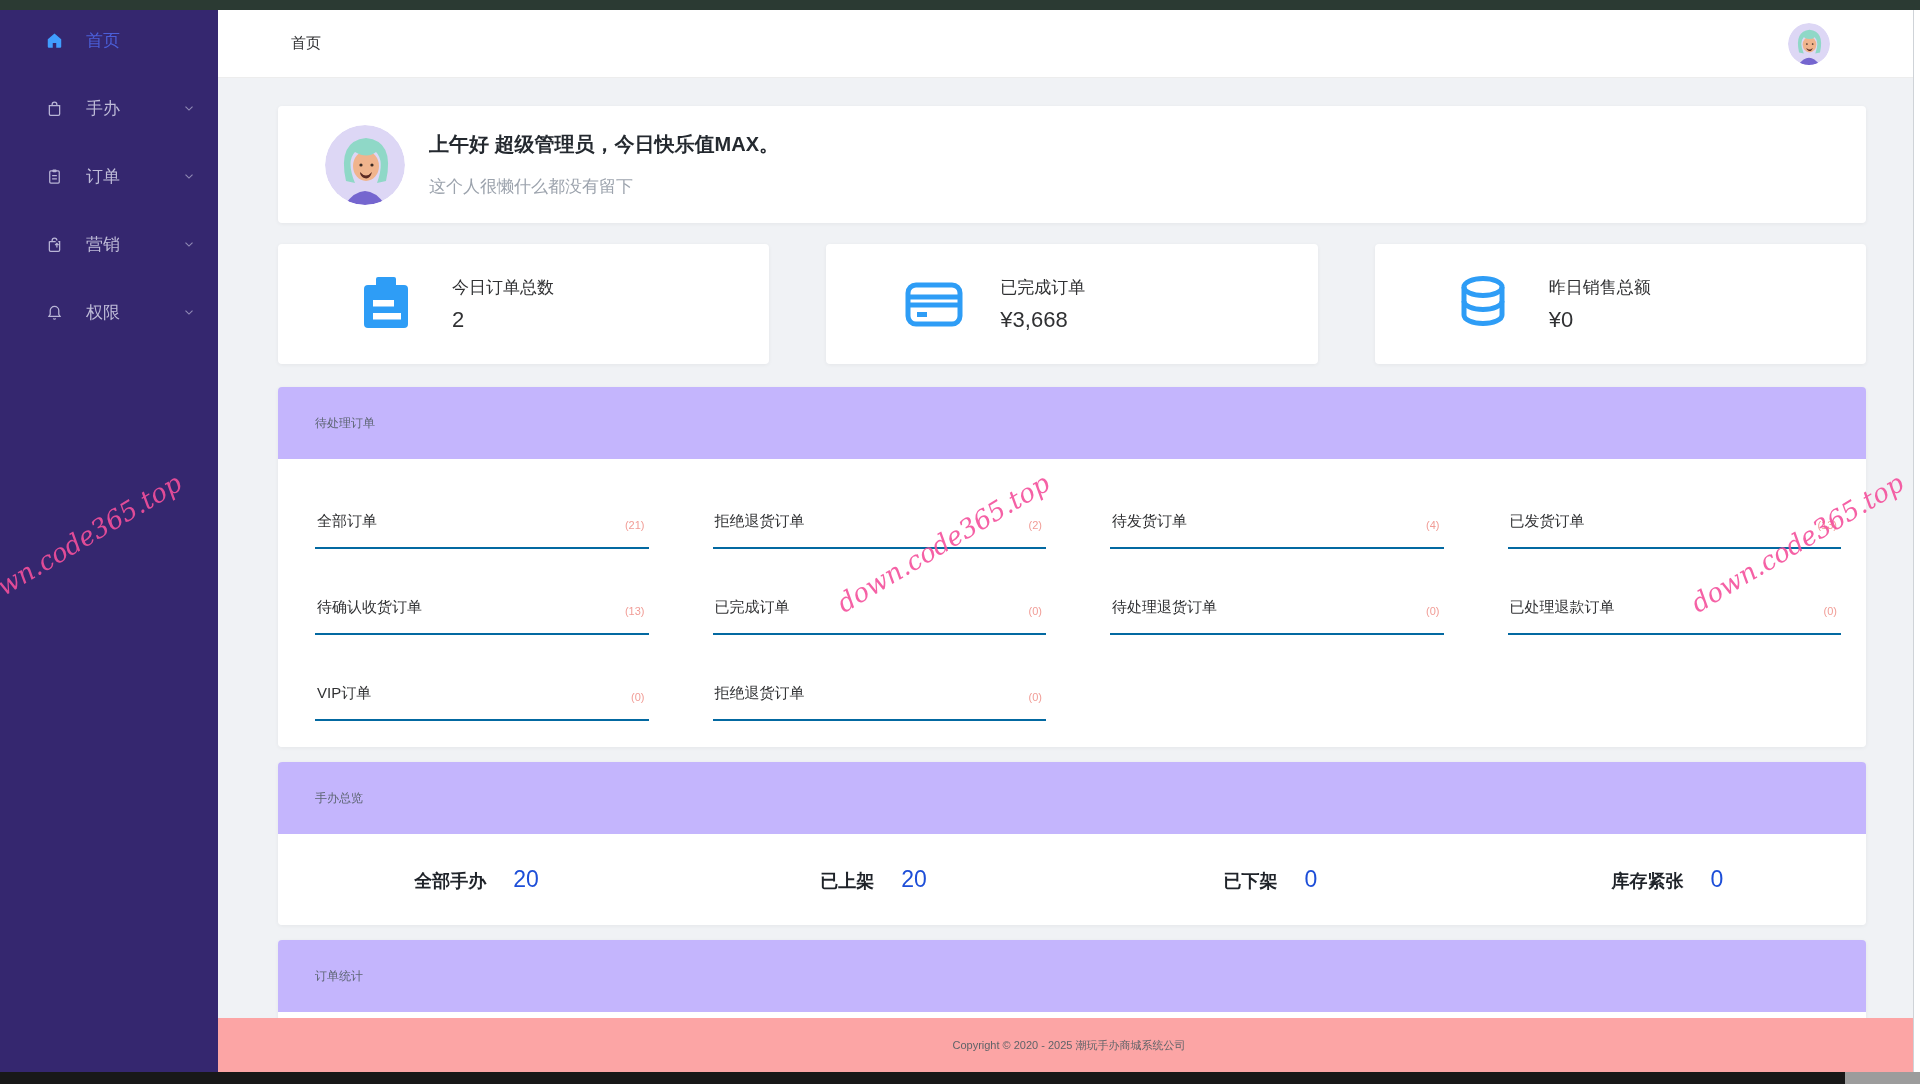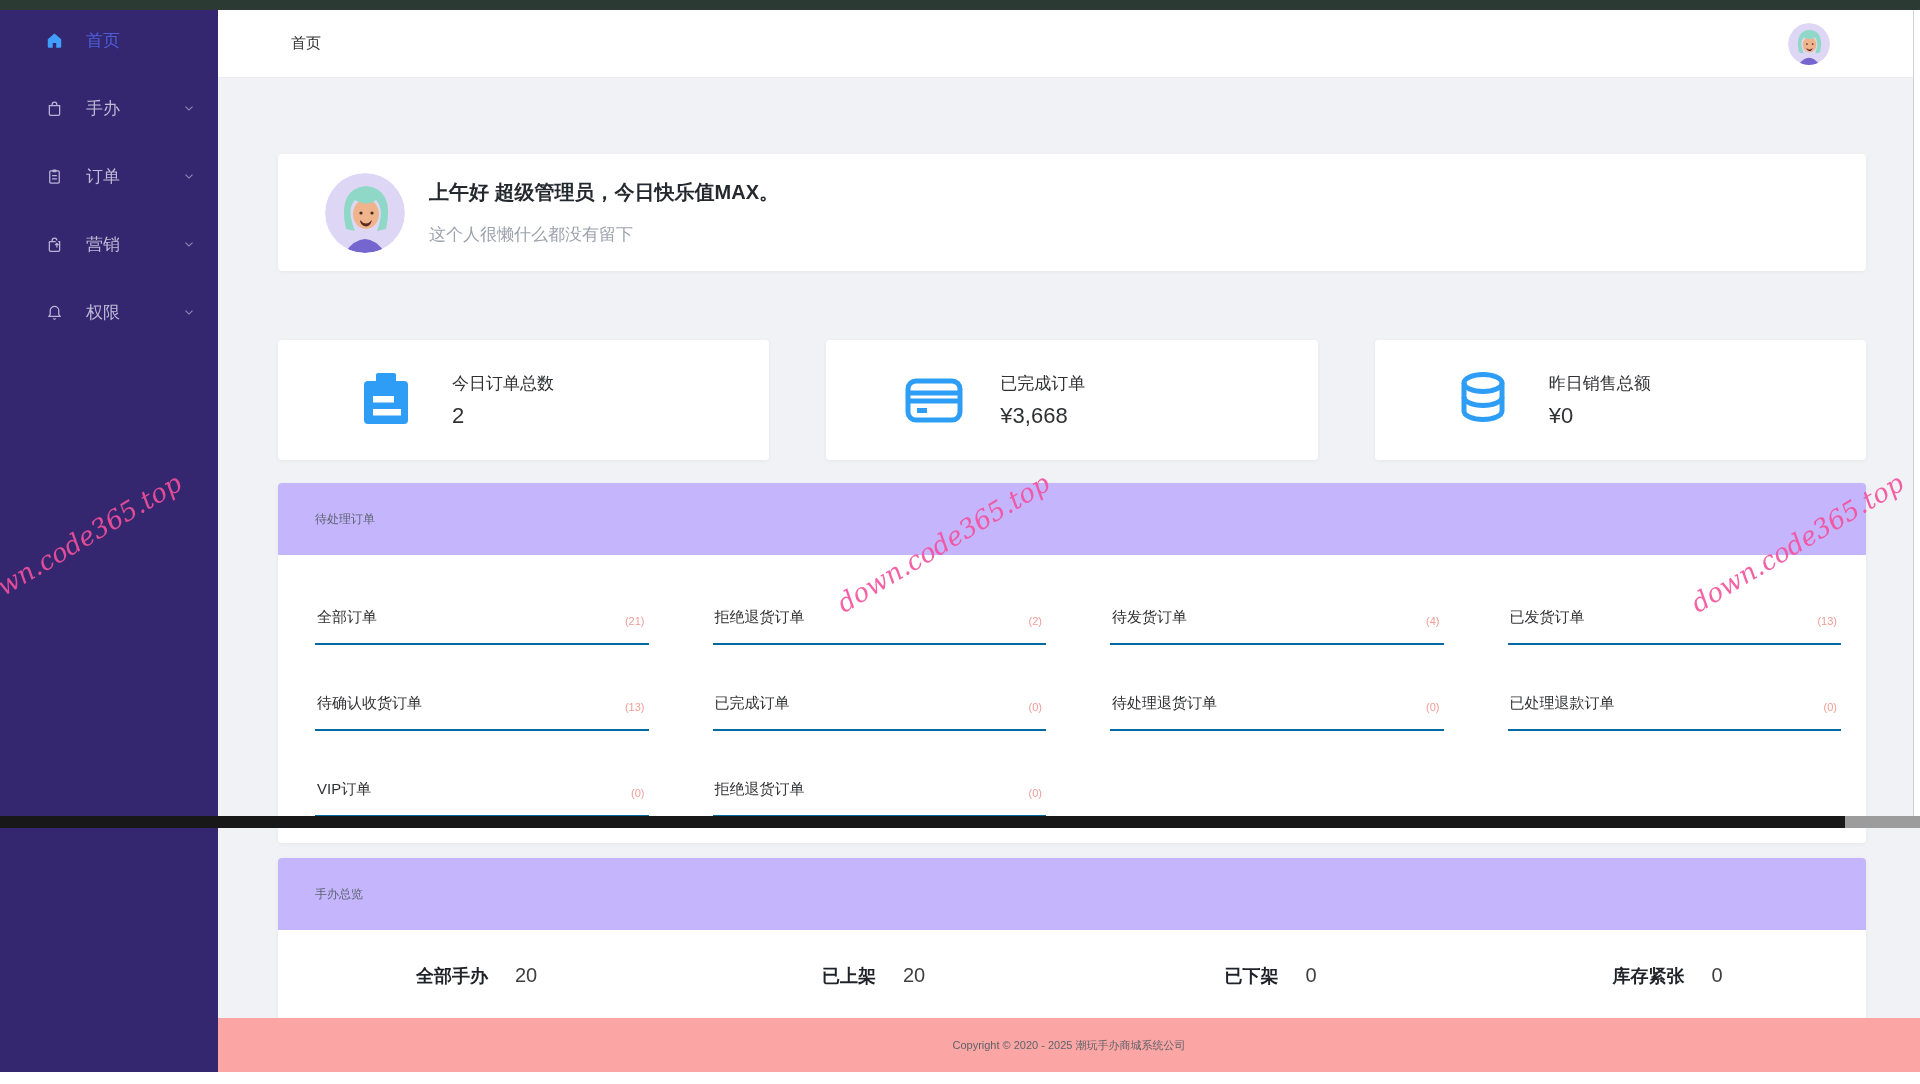--- a/index.html
+++ b/index.html
@@ -1,18 +1,18 @@
 <!DOCTYPE html>
 <html><head>
 <meta charset="utf-8">
 <style>
   * { margin:0; padding:0; box-sizing:border-box; }
   html,body { width:1920px; height:1084px; overflow:hidden;
     font-family:"Liberation Sans","DejaVu Sans",sans-serif; }
-  .screen { position:relative; width:1920px; height:828px; background:#f0f2f5; }
+  .screen { position:relative; width:1920px; height:1084px; background:#f0f2f5; }
 
   
   .top-strip { height:10px; width:100%; background:#2b3a33; }
   .bottom-strip { position:absolute; left:0; bottom:0; width:100%; height:12px; display:flex; }
   .bottom-strip .dark { flex:1; background:#181818; }
   .bottom-strip .gray { width:75px; background:#9c9c9c; }
 
   .app { display:flex; height:1062px; }
 
   
@@ -28,21 +28,21 @@
   
   .main { flex:1; display:flex; flex-direction:column; background:#f0f2f5; min-width:0; }
   .topbar { height:68px; background:#fff; border-bottom:1px solid #ededed;
     display:flex; align-items:center; justify-content:space-between; padding:0 90px 0 73px; flex:none; }
   .breadcrumb { font-size:15px; color:#303133; }
   .avatar-sm { width:42px; height:42px; border-radius:50%; overflow:hidden; cursor:pointer; flex:none; }
 
   .content { flex:1; overflow:hidden; padding:28px 54px 0 60px; }
 
   
-  .card { background:#fff; border-radius:4px; box-shadow:0 1px 4px rgba(0,0,0,.05);margin-top:48px; }
+  .card { background:#fff; border-radius:4px; box-shadow:0 1px 4px rgba(0,0,0,.05); }
   .greeting { height:117px; display:flex; align-items:center; padding-left:47px; }
   .avatar-lg { width:80px; height:80px; border-radius:50%; overflow:hidden; flex:none; }
   .greet-text { margin-left:24px; }
   .greet-title { font-size:20px; font-weight:bold; color:#24292f; }
   .greet-sub { font-size:17px; color:#9ca3ad; margin-top:17px; }
 
   
   .stat-row { display:flex; gap:57px; margin-top:21px; }
   .stat-card { flex:1; height:120px; display:flex; align-items:center; padding-left:76px; }
   .stat-icon { width:64px; height:64px; flex:none; display:flex; }
@@ -60,21 +60,21 @@
   .pending-grid { display:grid; grid-template-columns:repeat(4,1fr); column-gap:64px;
     padding:4px 25px 26px 37px; }
   .pending-cell { height:86px; display:flex; align-items:flex-end; justify-content:space-between;
     padding:0 4px 16px 2px; border-bottom:2px solid #0369a1; cursor:pointer; }
   .pending-label { font-size:15px; color:#303133; }
   .pending-count { font-size:11px; color:#f19c96; }
 
   .overview-body { height:91px; display:grid; grid-template-columns:repeat(4,1fr); align-items:center; }
   .overview-item { display:flex; align-items:baseline; justify-content:center; cursor:pointer; }
   .overview-label { font-size:18px; font-weight:bold; color:#1f2329; }
-  .overview-value { font-size:20px; color:#404040; margin-left:27px; }
+  .overview-value { font-size:23px; color:#1d4ed8; margin-left:27px; }
 
   .orderstats-body { height:40px; }
 
   footer { height:54px; background:#fca5a5; display:flex; align-items:center; justify-content:center;
     font-size:11px; color:#5f6368; flex:none; }
 
   
   .scrollbar-strip { position:absolute; right:0; top:10px; bottom:12px; width:7px;
     background:#fff; border-left:1px solid #cfd3d8; cursor:pointer; }
 

